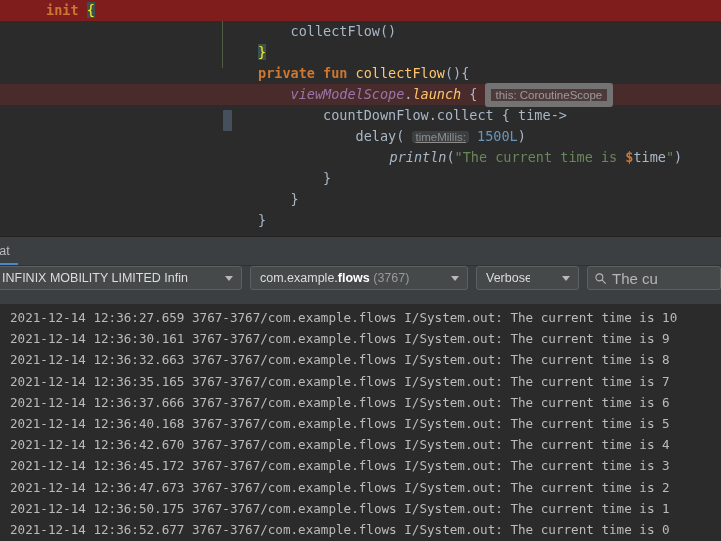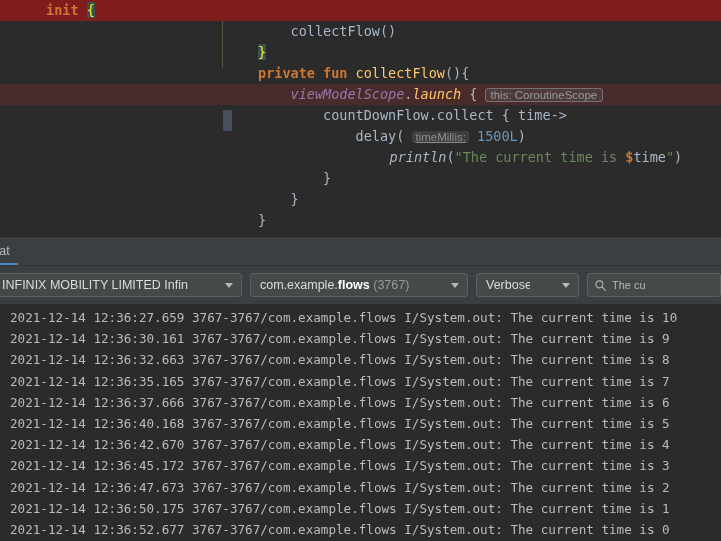--- a/index.html
+++ b/index.html
@@ -96,21 +96,21 @@
     border-radius: 3px;
     padding: 0 3px;
     font-family: "Liberation Sans", sans-serif;
     font-size: 11.5px;
     font-style: normal;
     text-decoration: underline;
   }
   .inlay-chip {
     background: #4d3b3b;
     color: #9b9b9b;
-    border: 1px solid #737373;
+    border: 6px solid #737373;
     border-radius: 3px;
     padding: 0px 5px;
     font-family: "Liberation Sans", sans-serif;
     font-size: 11.5px;
     margin-left: 7px;
   }
 
   
   .tool-window {
     flex: 1 1 auto;
@@ -145,21 +145,20 @@
     left: 0; right: 0; bottom: 0;
     height: 2px;
     background: #4a88c7;
   }
 
   .toolbar {
     height: 38px;
     flex: 0 0 38px;
     background: #3c3f41;
     display: flex;
-    align-items: center;
     gap: 8px;
     padding: 0 0 0 0;
   }
 
   .combo {
     height: 24px;
     background: #45494a;
     border: 1px solid #5e6060;
     border-radius: 3px;
     display: flex;
@@ -198,21 +197,21 @@
     height: 24px;
     flex: 1 1 auto;
     background: #45494a;
     border: 1px solid #5e6060;
     border-radius: 3px;
     display: flex;
     align-items: center;
     box-sizing: border-box;
     padding: 0 6px;
     color: #b6b6b6;
-    font-size: 11px;
+    font-size: 15px;
     overflow: hidden;
     white-space: nowrap;
   }
   .search-icon {
     flex: 0 0 auto;
     display: inline-flex;
     align-items: center;
     margin-right: 5px;
   }
 

